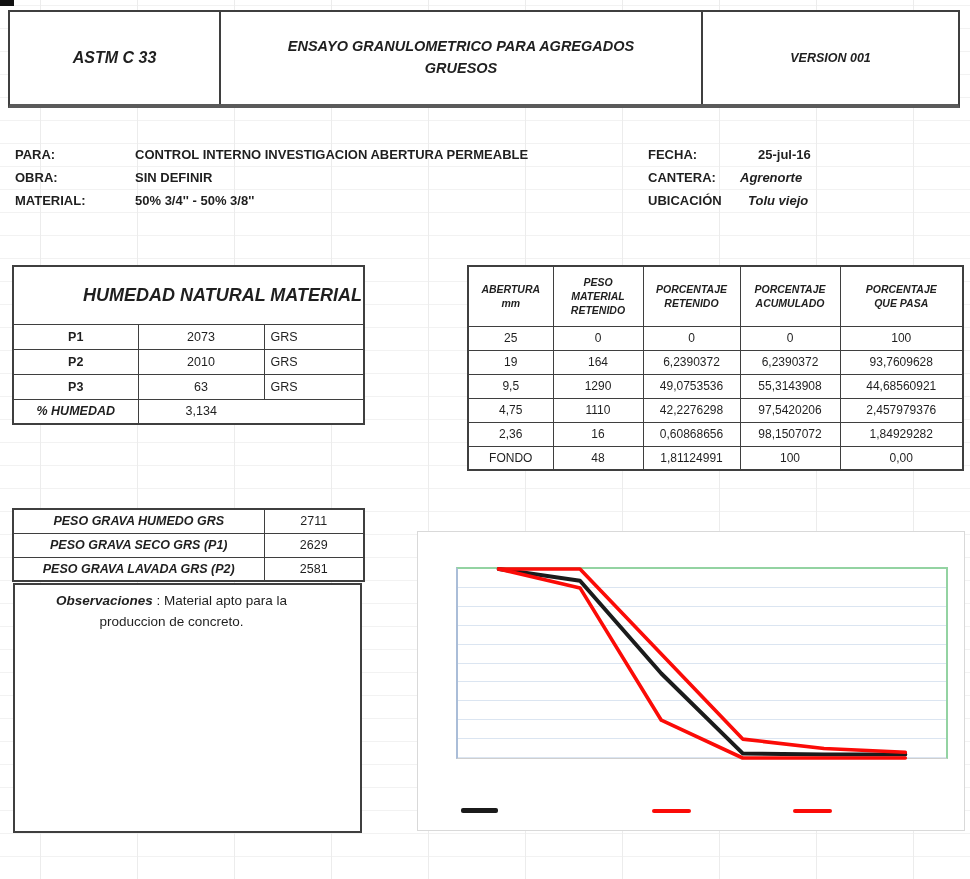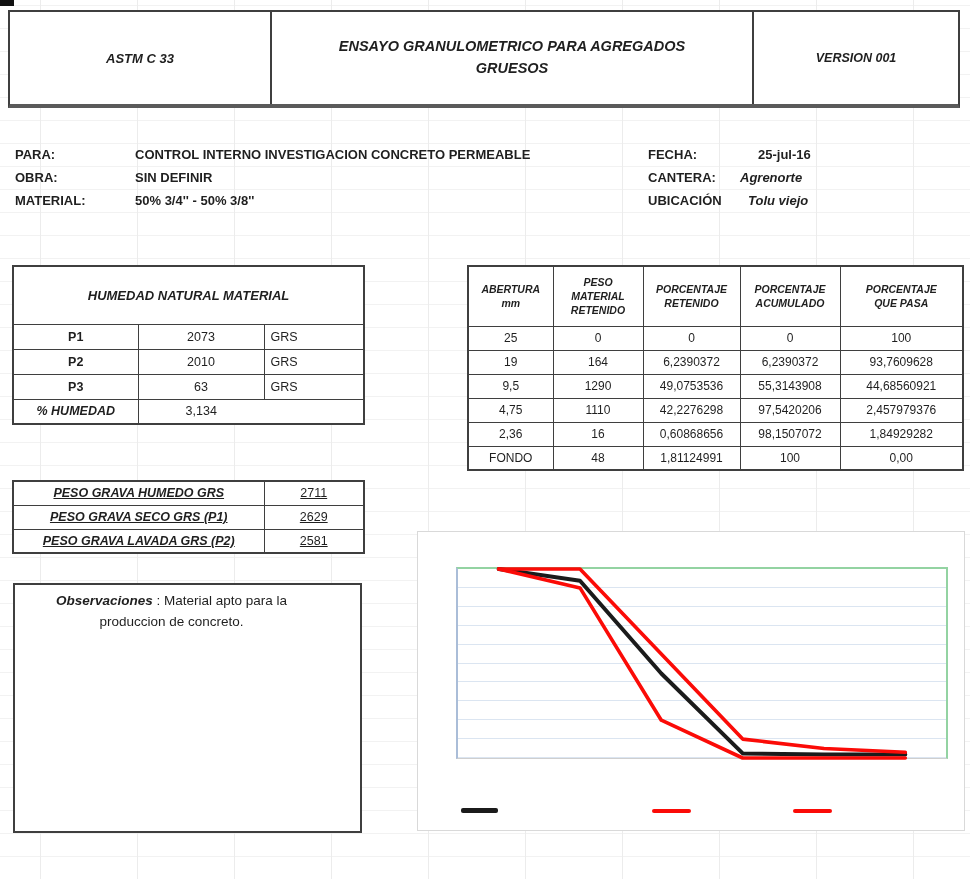--- a/index.html
+++ b/index.html
@@ -11,47 +11,47 @@
       linear-gradient(to bottom,#f2f2f2 1px,transparent 1px);
     background-size:97px 23px;background-position:40px 5px;
   }
   .abs{position:absolute;}
   .corner-mark{left:0;top:0;width:14px;height:6px;background:#111;}
   
   .title-band{left:8px;top:10px;width:952px;height:98px;display:flex;background:#fff;
     border:2px solid #3f3f3f;border-bottom:4px solid #5a5a5a;box-sizing:border-box;}
   .title-cell{display:flex;align-items:center;justify-content:center;text-align:center;
     font-weight:700;font-style:italic;box-sizing:border-box;}
-  .title-cell.c1{width:260px;font-size:13px;}
+  .title-cell.c1{width:209px;font-size:16px;}
   .title-cell.c2{width:484px;border-left:2px solid #3f3f3f;border-right:2px solid #3f3f3f;
     font-size:14.5px;white-space:pre-line;line-height:1.5;font-style:italic;}
   .title-cell.c3{flex:1;font-size:12.5px;}
   
   .info-line{height:23px;line-height:23px;font-size:13px;font-weight:700;white-space:nowrap;}
   .info-label{position:absolute;left:0;top:0;}
   .info-value{position:absolute;top:0;}
   .it{font-style:italic;}
   
   table{border-collapse:collapse;table-layout:fixed;background:#fff;}
   td{box-sizing:border-box;overflow:hidden;white-space:nowrap;}
   .t-hum{left:12px;top:265px;}
   .t-hum td{border:1px solid #3f3f3f;text-align:center;font-size:12.5px;}
   .t-hum{border:2px solid #3f3f3f;}
-  .t-hum .title-row td{height:58px;font-weight:700;font-style:italic;font-size:13px;}
+  .t-hum .title-row td{height:58px;font-weight:700;font-style:italic;font-size:18px;text-align:right;}
   .t-hum .r td{height:25px;}
   .t-hum .lab{font-weight:700;}
   .t-hum .lab.it{font-style:italic;}
   .t-hum .grs{text-align:left;padding-left:6px;}
   .t-hum .merged{padding-right:100px;}
   .t-sieve{left:467px;top:265px;border:2px solid #3f3f3f;}
   .t-sieve td{border:1px solid #3f3f3f;text-align:center;}
   .t-sieve .hdr td{height:60px;font-weight:700;font-style:italic;font-size:10.5px;
     white-space:pre-line;line-height:1.35;vertical-align:middle;}
   .t-sieve .r td{height:24px;font-size:12px;margin-left:20px;}
-  .t-peso{left:12px;top:480px;border:2px solid #3f3f3f;text-decoration:underline;}
+  .t-peso{left:12px;top:508px;border:2px solid #3f3f3f;}
   .t-peso td{border:1px solid #3f3f3f;height:24px;font-size:12.5px;text-align:center;}
   .t-peso .lab{font-weight:700;font-style:italic;}
   
   .obs-box{left:13px;top:583px;width:349px;height:250px;background:#fff;
     border:2px solid #3f3f3f;box-sizing:border-box;padding:6px 40px 6px 8px;
     font-size:13.5px;line-height:1.55;text-align:center;}
   .obs-label{font-weight:700;font-style:italic;}
   
   .chart-panel{left:417px;top:531px;width:548px;height:300px;background:#fff;
     border:1px solid #d9d9d9;box-sizing:border-box;}
@@ -75,21 +75,21 @@
 
   <div class="abs title-band">
     <div class="title-cell c1">ASTM C 33</div>
     <div class="title-cell c2">ENSAYO GRANULOMETRICO PARA AGREGADOS
 GRUESOS</div>
     <div class="title-cell c3">VERSION 001</div>
   </div>
 
   <div class="abs info-line" style="left:15px;top:143px;width:630px;">
     <span class="info-label">PARA:</span>
-    <span class="info-value" style="left:120px;">CONTROL INTERNO INVESTIGACION CONCRETO PERMEABLE</span>
+    <span class="info-value" style="left:120px;">CONTROL INTERNO INVESTIGACION ABERTURA PERMEABLE</span>
   </div>
   <div class="abs info-line" style="left:15px;top:166px;width:630px;">
     <span class="info-label">OBRA:</span>
     <span class="info-value" style="left:120px;">SIN DEFINIR</span>
   </div>
   <div class="abs info-line" style="left:15px;top:189px;width:630px;">
     <span class="info-label">MATERIAL:</span>
     <span class="info-value" style="left:120px;">50% 3/4'' - 50% 3/8''</span>
   </div>
   <div class="abs info-line" style="left:648px;top:143px;width:310px;">

